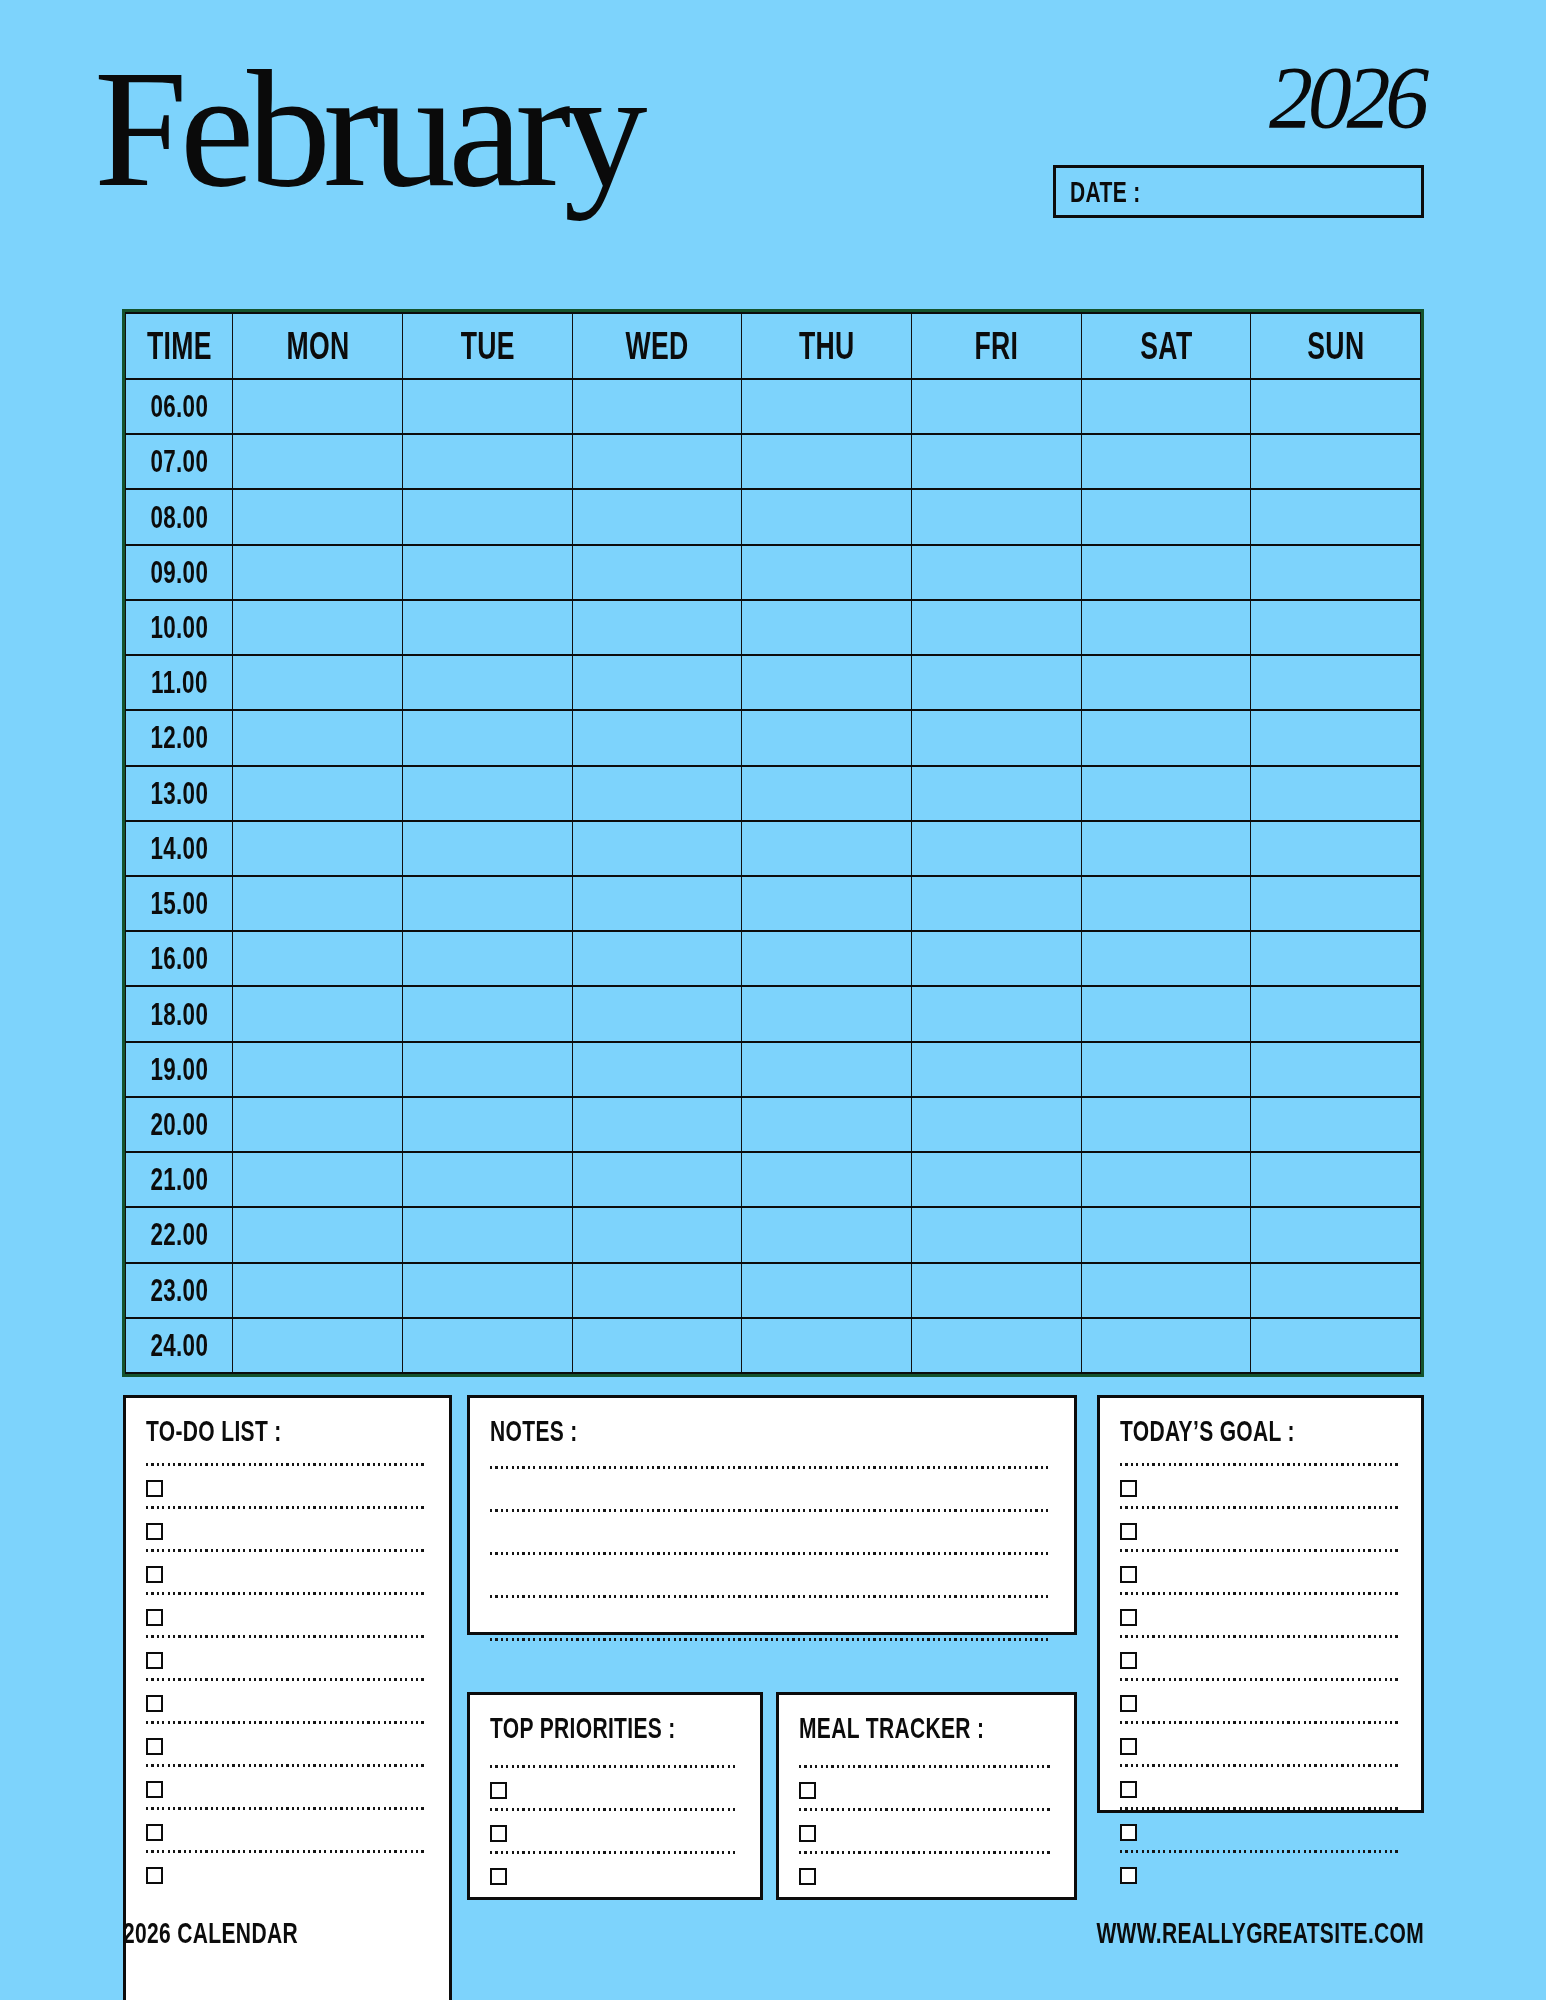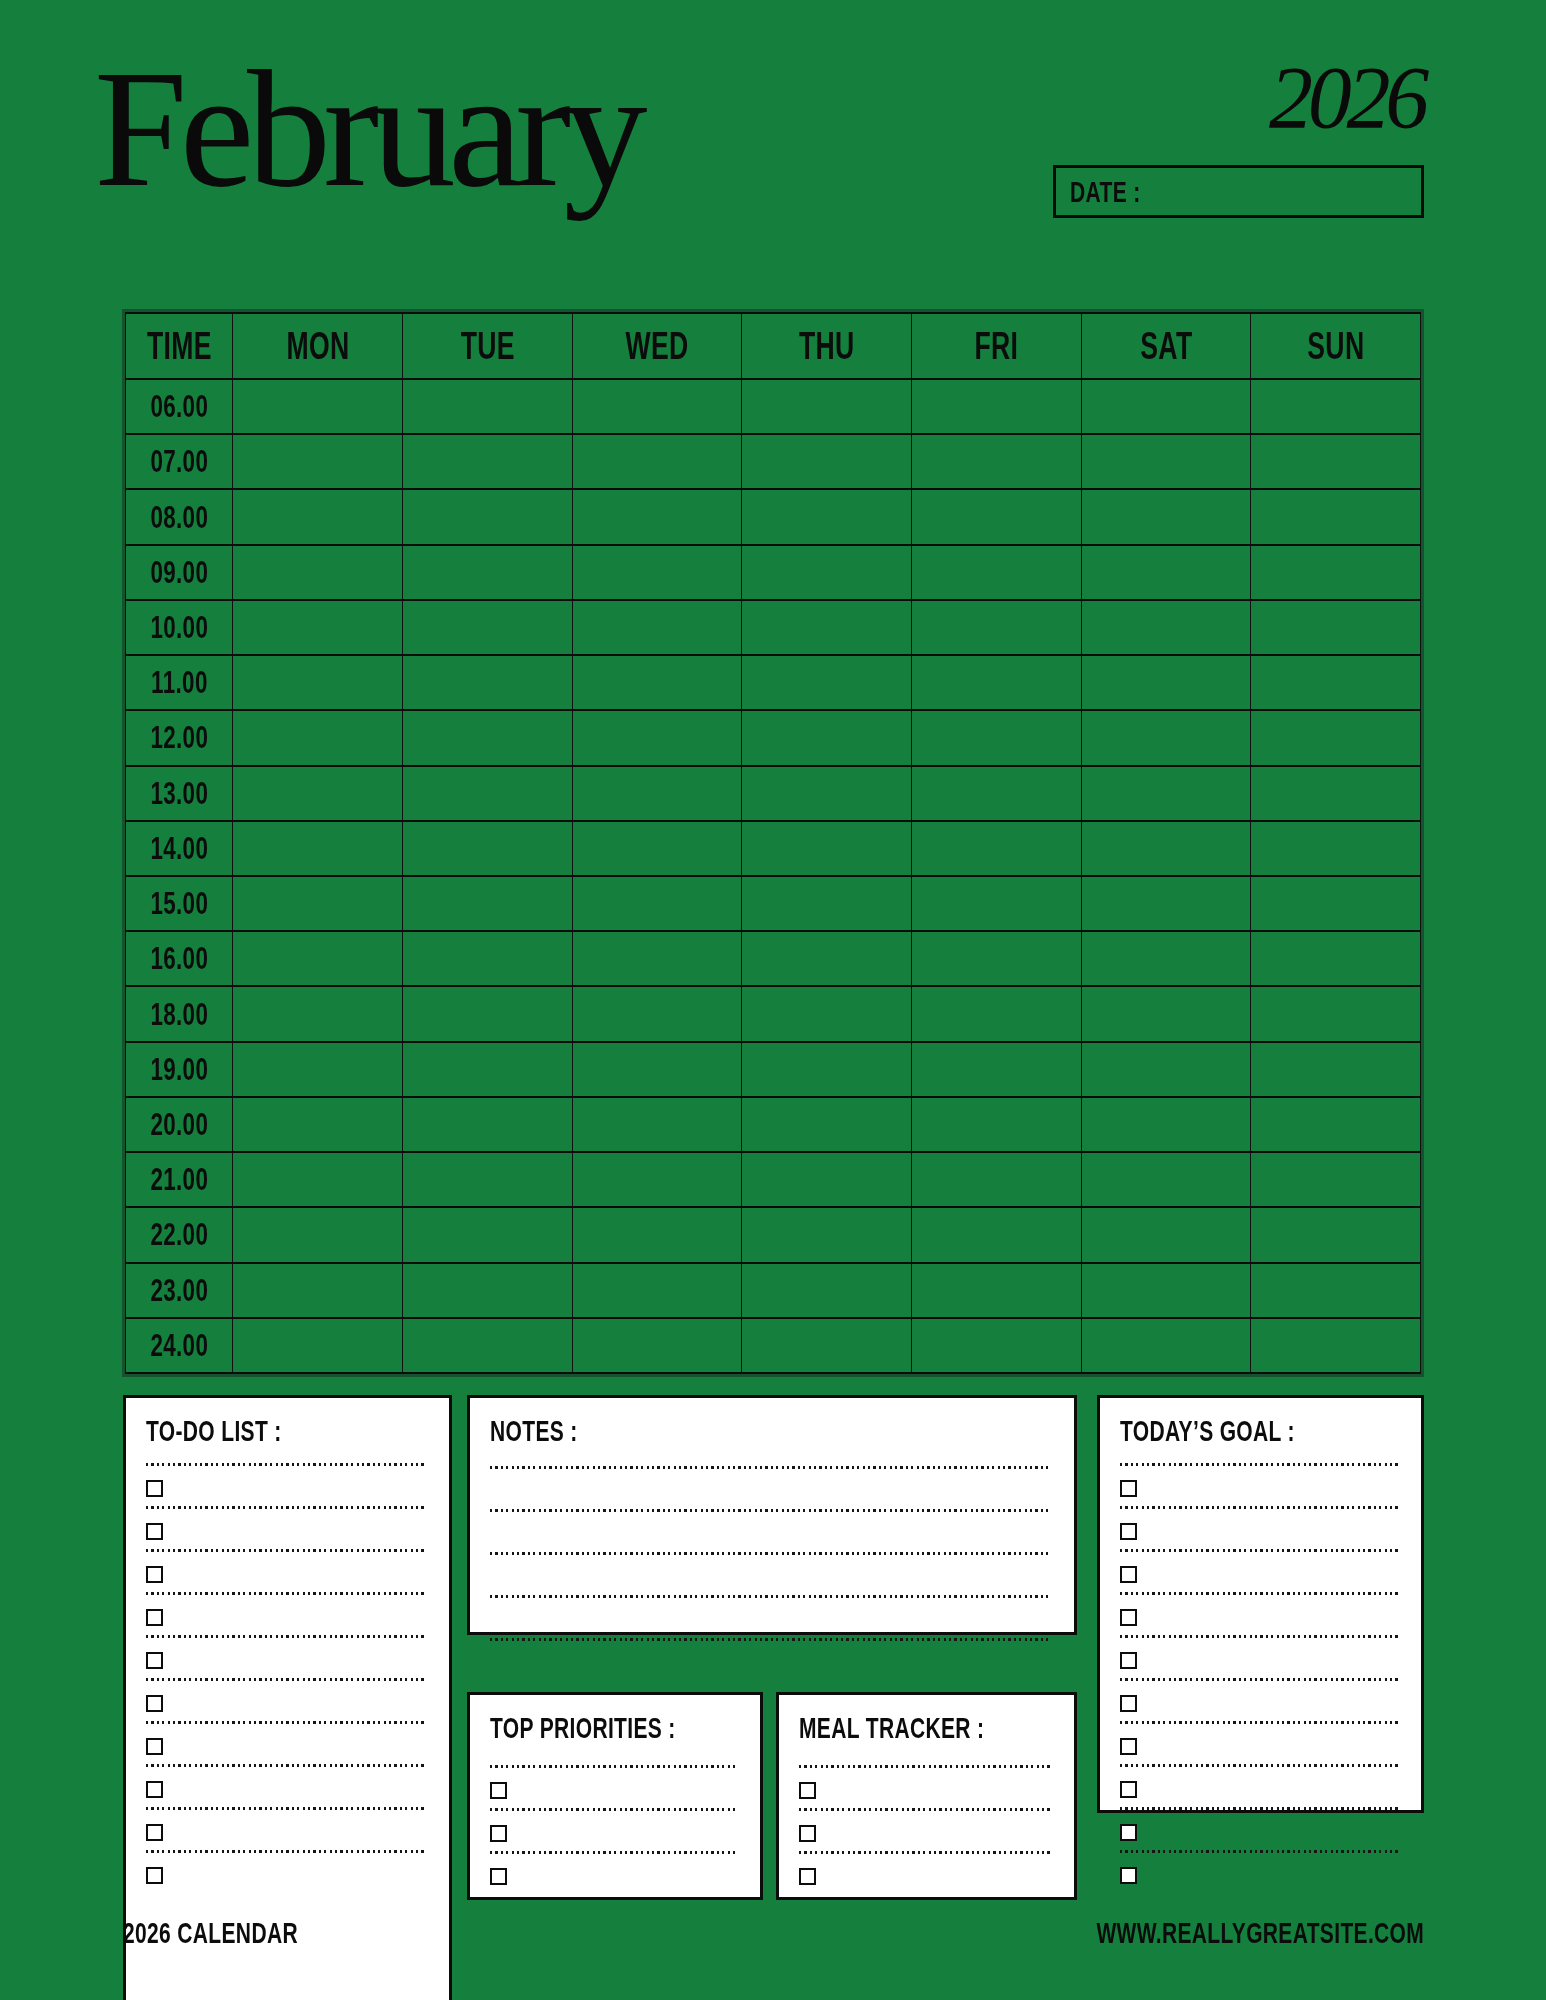--- a/index.html
+++ b/index.html
@@ -1,21 +1,21 @@
 <!DOCTYPE html>
 <html><head>
 <meta charset="utf-8">
 <style>
   * { margin: 0; padding: 0; box-sizing: border-box; }
   html,body { background: #e8e8e8; }
   .page {
     position: relative;
     width: 1546px; height: 2000px;
     margin: 0 auto;
-    background: #15803d;
+    background: #7dd3fc;
     color: #0c0c0c;
     overflow: hidden;
     font-family: "Liberation Sans", sans-serif;
   }
   
   .cond {
     display: inline-block;
     font-family: "Liberation Sans", sans-serif;
     font-weight: 700;
     transform: scaleX(0.70);

